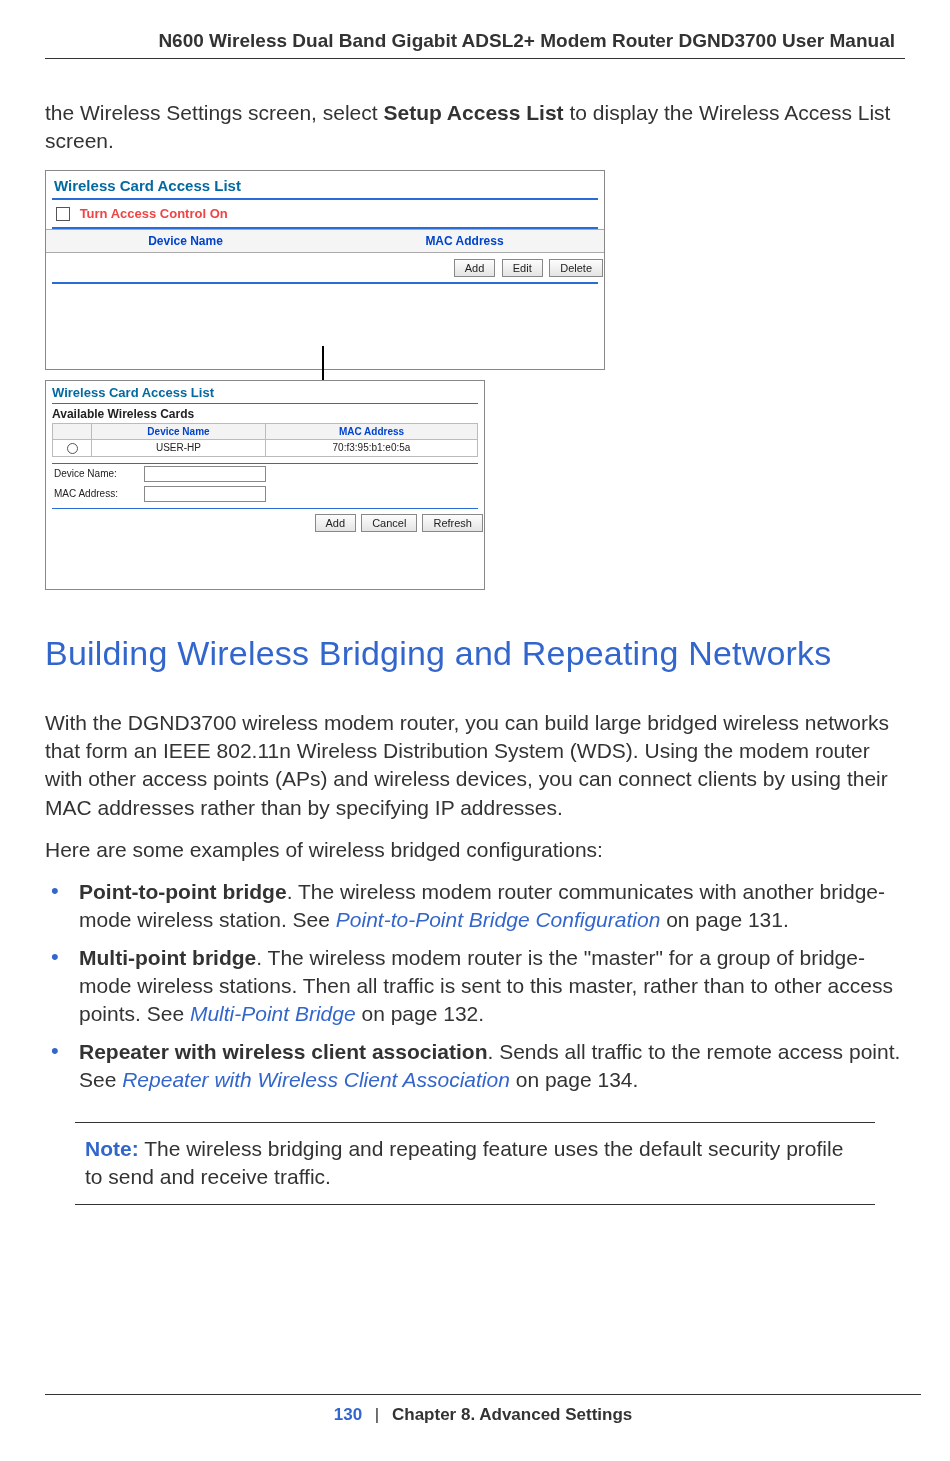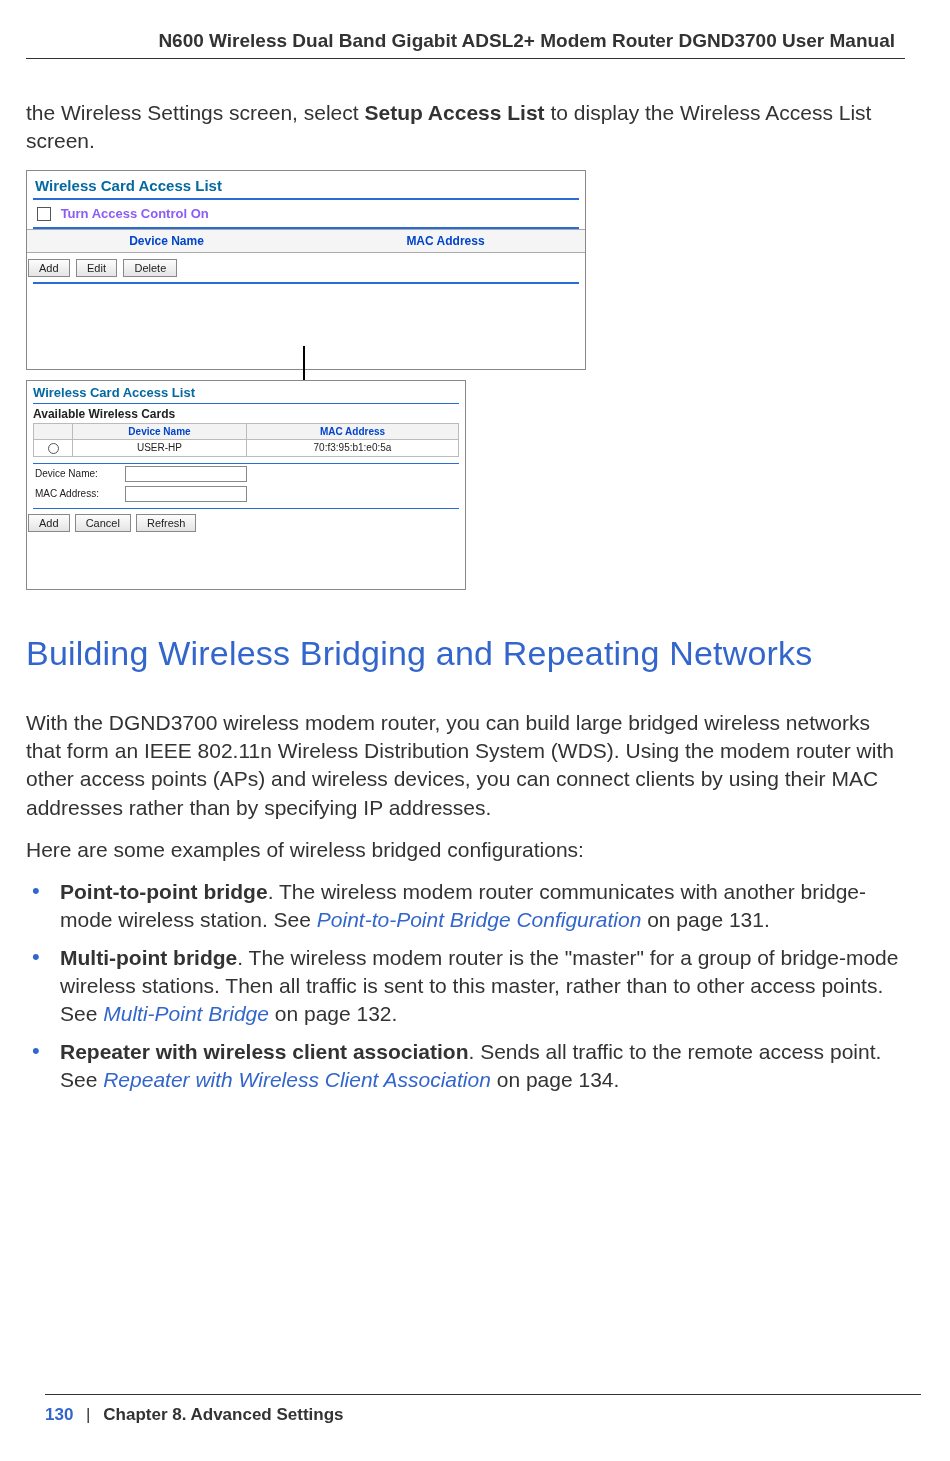--- a/index.html
+++ b/index.html
@@ -10,21 +10,21 @@
     background: #fff;
     font-family: Arial, Helvetica, sans-serif;
     color: #333;
     position: relative;
     box-sizing: border-box;
   }
   .page {
     position: relative;
     width: 950px;
     height: 1461px;
-    padding: 30px 45px 0 26px;
+    padding: 30px 45px 0 45px;
     box-sizing: border-box;
   }
   .top-title {
     text-align: right;
     font-weight: bold;
     font-size: 19px;
     color: #333;
     padding-right: 10px;
   }
   .hr-top {
@@ -71,21 +71,21 @@
     border-top: 1.5px solid #333;
     border-bottom: 1.5px solid #333;
     padding: 12px 10px;
     font-size: 21px;
     line-height: 1.35;
     color: #333;
   }
   .note-label { color: #3366cc; font-weight: bold; }
   .footer {
     position: absolute;
-    left: 45px; right: 29px; bottom: 36px;
+    left: 45px; right: 29px; bottom: 36px; text-align: center;
   }
   .footer hr { border: none; border-top: 1.5px solid #333; margin: 0 0 10px 0; }
   .footer-line { font-size: 17px; color: #3366cc; font-weight: bold; }
   .footer-line .sep { color: #333; font-weight: normal; margin: 0 8px; }
   .footer-line .chapter { color: #333; }
 
   
   .mockups {
     position: relative;
     width: 616px;
@@ -101,25 +101,25 @@
   }
   .panel-title {
     color: #0369a1;
     font-weight: bold;
     font-size: 15px;
     padding: 6px 8px 4px 8px;
   }
   .blue-hr { border: none; border-top: 2px solid #2a6cd6; margin: 0 6px; }
   .thin-hr  { border: none; border-top: 1px solid #2a6cd6; margin: 0 6px; }
   .panel1 { left: 0; top: 0; width: 560px; height: 200px; }
-  .panel1 .row { padding: 6px 10px; font-size: 13px; color: #8b5cf6; }
+  .panel1 .row { padding: 6px 10px; font-size: 13px; color: #ef4444; }
   .panel1 .checkbox { display:inline-block; width:12px; height:12px; border:1px solid #555; vertical-align:middle; margin-right:6px; background:#fff; }
   .panel1 .thead { display:flex; font-size:12px; color:#0044cc; font-weight:bold; text-align:center; }
   .panel1 .thead > div { flex:1; padding:4px 0; border-top:1px solid #aaa; border-bottom:1px solid #aaa; background:#f5f5f5;}
-  .btnbar { text-align:left; padding:5px 0; }
+  .btnbar { text-align:right; padding:5px 0; }
   .btn { display:inline-block; background: linear-gradient(#fdfdfd,#e4e4e4); border:1px solid #888; font-size:11px; padding:2px 10px; margin:0 1px; color:#222; font-family: Tahoma, Arial, sans-serif;}
   .panel2 { left: 0; top: 210px; width: 440px; height: 210px; font-size: 11px;}
   .panel2 .panel-title { font-size: 13px; padding: 4px 6px 3px 6px;}
   .panel2 .sub { font-size: 12px; font-weight: bold; color:#222; padding: 3px 6px 2px 6px;}
   .panel2 table { width: calc(100% - 12px); margin:0 6px; border-collapse: collapse; font-size:10px;}
   .panel2 th { color:#0044cc; font-weight:bold; background:#f3f3f3; border:1px solid #bbb; padding:2px 4px;}
   .panel2 td { border:1px solid #bbb; padding:2px 4px; text-align:center; color:#222;margin-top:29px;}
   .panel2 .radio { display:inline-block; width:9px; height:9px; border:1px solid #555; border-radius:50%; vertical-align:middle;}
   .panel2 .form-row { display:flex; align-items:center; padding:2px 8px; font-size:10px; color:#222;}
   .panel2 .form-row .lbl { width:90px; }
@@ -221,20 +221,23 @@
         <span class="bold">Point-to-point bridge</span><span>. The wireless modem router communicates with another bridge-mode wireless station. See </span><span class="link">Point-to-Point Bridge Configuration</span><span> on page 131.</span>
       </li>
       <li>
         <span class="bold">Multi-point bridge</span><span>. The wireless modem router is the "master" for a group of bridge-mode wireless stations. Then all traffic is sent to this master, rather than to other access points. See </span><span class="link">Multi-Point Bridge</span><span> on page 132.</span>
       </li>
       <li>
         <span class="bold">Repeater with wireless client association</span><span>. Sends all traffic to the remote access point. See </span><span class="link">Repeater with Wireless Client Association</span><span> on page 134.</span>
       </li>
     </ul>
 
+    <div class="note-box">
+      <span class="note-label">Note:</span><span>  The wireless bridging and repeating feature uses the default security profile to send and receive traffic.</span>
+    </div>
   </div>
 
   <div class="footer">
     <hr>
     <div class="footer-line">
       <span>130</span>
       <span class="sep">|</span>
       <span class="chapter bold">Chapter 8.  Advanced Settings</span>
     </div>
   </div>

